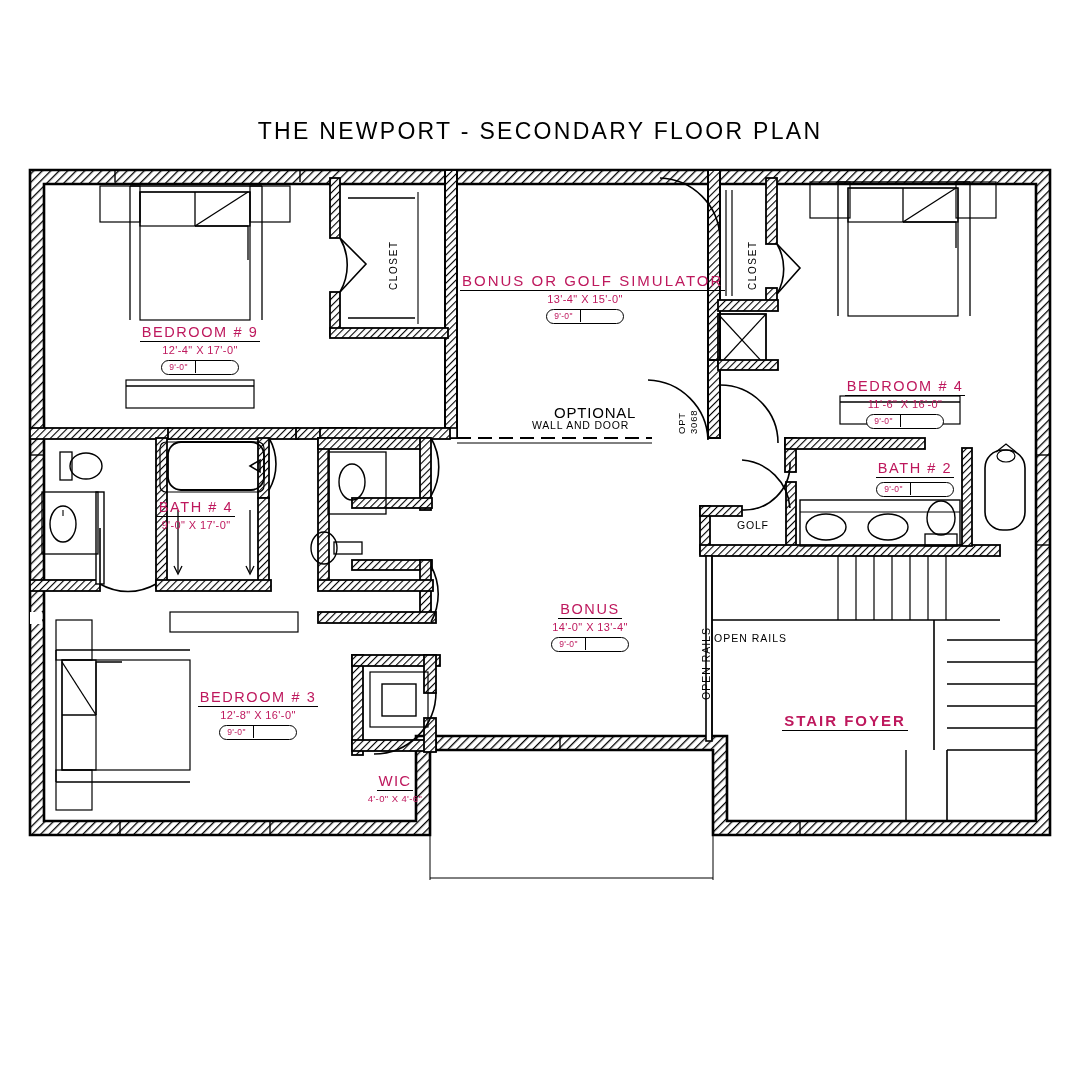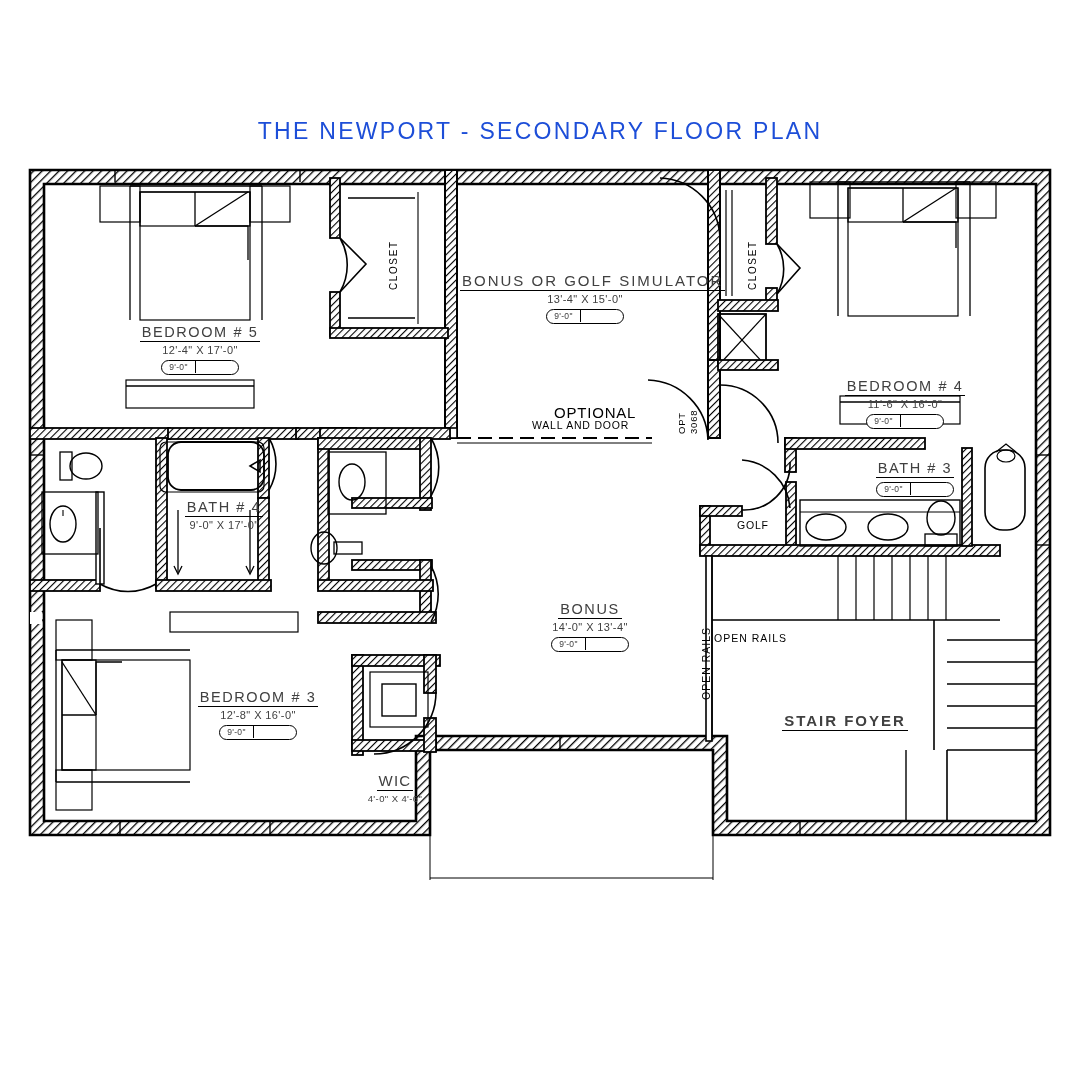--- a/index.html
+++ b/index.html
@@ -1,24 +1,24 @@
 <!DOCTYPE html>
 <html><head>
 <meta charset="utf-8">
 <style>
   html,body{margin:0;padding:0;background:#ffffff;}
   body{width:1080px;height:1080px;font-family:"Liberation Sans",sans-serif;overflow:hidden;}
   #stage{position:relative;width:1080px;height:1080px;background:#fff;}
   #plan-title{
     position:absolute;left:0;top:118px;width:1080px;text-align:center;
     font-family:"Liberation Sans",sans-serif;
-    font-size:23px;letter-spacing:2.3px;color:#1d4ed8;font-weight:400;
+    font-size:23px;letter-spacing:2.3px;color:#000000;font-weight:400;
   }
   #plan-svg{position:absolute;left:0;top:0;width:1080px;height:1080px;}
-  .rmlabel{position:absolute;text-align:center;color:#404040;font-family:"Liberation Sans",sans-serif;}
+  .rmlabel{position:absolute;text-align:center;color:#be185d;font-family:"Liberation Sans",sans-serif;}
   .rm-name{font-size:14.5px;letter-spacing:1.6px;white-space:nowrap;border-bottom:1.6px solid #000;display:inline-block;padding:0 2px 1px 2px;}
   .rm-name.sm{font-size:15px;letter-spacing:1.2px;}
   .rm-name.lg{font-size:15px;letter-spacing:2px;}
   .rm-dim{font-size:11px;letter-spacing:0.4px;white-space:nowrap;margin-top:2px;}
   .rm-dim.sm{font-size:9.5px;}
   .clg{
     display:inline-block;margin-top:3px;border:1.4px solid #000;border-radius:9px;
     height:13px;line-height:12px;font-size:8.5px;letter-spacing:0.3px;
     padding:0 0 0 0;white-space:nowrap;background:#fff;
   }
@@ -282,21 +282,21 @@
     <g>
       <line x1="457" y1="438" x2="652" y2="438" stroke="#000" stroke-width="2.2" stroke-dasharray="14 7"></line>
       <line x1="457" y1="443" x2="652" y2="443" stroke="#000" stroke-width="1"></line>
     </g>
     <g>
       <line x1="712" y1="556" x2="712" y2="740" stroke="#000" stroke-width="1.4"></line>
     </g>
   </svg>
 
   <div class="rmlabel" style="left:100px;top:323px;width:200px;">
-    <div class="rm-name">BEDROOM # 5</div>
+    <div class="rm-name">BEDROOM # 9</div>
     <div class="rm-dim">12'-4" X 17'-0"</div>
     <div class="clg"><span class="v">9'-0"</span><span class="pad"></span></div>
   </div>
 
   <div class="rmlabel" style="left:805px;top:333px;width:200px;margin-top:44px;">
     <div class="rm-name">BEDROOM # 4</div>
     <div class="rm-dim">11'-6" X 16'-0"</div>
     <div class="clg"><span class="v">9'-0"</span><span class="pad"></span></div>
   </div>
 
@@ -311,27 +311,27 @@
     <div class="rm-dim">13'-4" X 15'-0"</div>
     <div class="clg"><span class="v">9'-0"</span><span class="pad"></span></div>
   </div>
 
   <div class="rmlabel" style="left:490px;top:600px;width:200px;">
     <div class="rm-name">BONUS</div>
     <div class="rm-dim">14'-0" X 13'-4"</div>
     <div class="clg"><span class="v">9'-0"</span><span class="pad"></span></div>
   </div>
 
-  <div class="rmlabel" style="left:134px;top:498px;width:180px;">
+  <div class="rmlabel" style="left:106px;top:498px;width:180px;">
     <div class="rm-name">BATH # 4</div>
     <div class="rm-dim">9'-0" X 17'-0"</div>
   </div>
 
   <div class="rmlabel" style="left:845px;top:459px;width:140px;">
-    <div class="rm-name">BATH # 3</div>
+    <div class="rm-name">BATH # 2</div>
     <div class="clg"><span class="v">9'-0"</span><span class="pad"></span></div>
   </div>
 
   <div class="rmlabel" style="left:340px;top:772px;width:110px;">
     <div class="rm-name sm">WIC</div>
     <div class="rm-dim sm">4'-0" X 4'-6"</div>
   </div>
 
   <div class="rmlabel" style="left:760px;top:712px;width:170px;font-weight:bold;">
     <div class="rm-name lg">STAIR FOYER</div>

